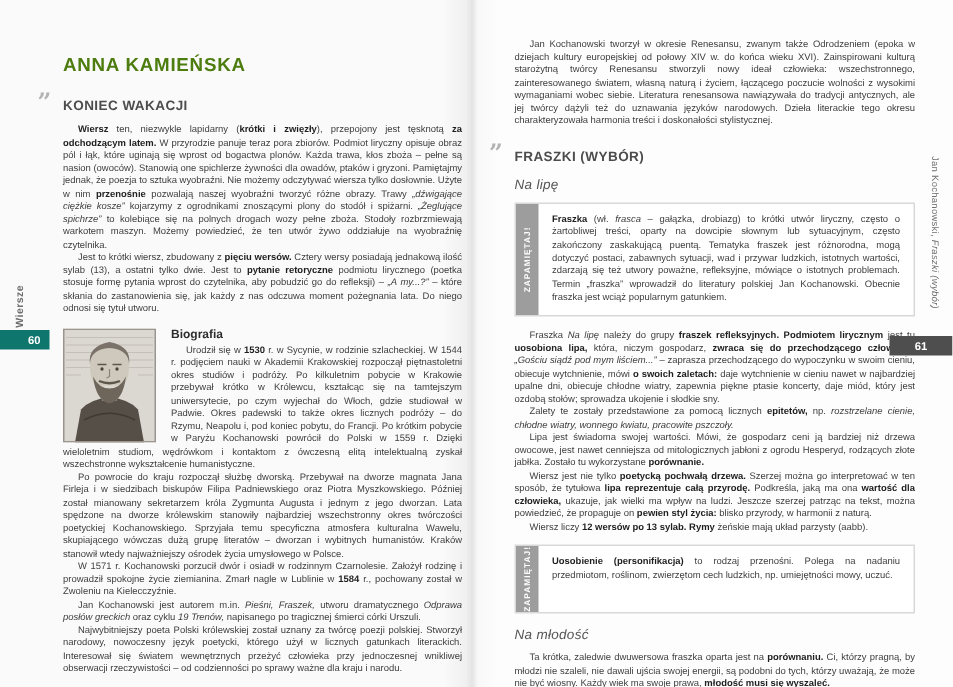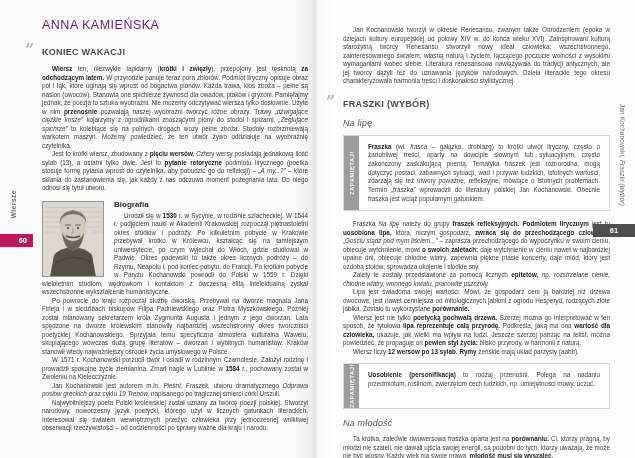--- a/index.html
+++ b/index.html
@@ -6,42 +6,42 @@
   body{width:635px;height:458px;background:#fcfcfc;font-family:"Liberation Sans",sans-serif;}
   .spread{position:relative;width:635px;height:458px;overflow:hidden;background:#fcfcfc;}
   .page{position:absolute;top:0;height:458px;}
   .page-left{left:0;width:313px;background:#fafafa;}
   .page-right{left:313px;width:322px;background:#fdfdfd;}
   .gutter{position:absolute;left:295px;top:0;width:38px;height:458px;pointer-events:none;
     background:linear-gradient(to right,rgba(0,0,0,0) 0%,rgba(0,0,0,0.045) 42%,rgba(0,0,0,0.10) 52%,rgba(0,0,0,0.02) 62%,rgba(0,0,0,0) 100%);}
   .content-left{position:absolute;left:42px;top:18px;width:266px;}
   .content-right{position:absolute;left:30px;top:26px;width:267px;}
 
-  h1.author{font-size:12.5px;font-weight:normal;color:#701a75;letter-spacing:.5px;margin:0 0 0 0;}
+  h1.author{font-size:12.5px;font-weight:bold;color:#4d7c0f;letter-spacing:.5px;margin:18px 0 0 0;}
   .sec-head{position:relative;font-size:9px;font-weight:bold;color:#4c4c4c;letter-spacing:.3px;margin:15px 0 8px 0;}
   .qicon{position:absolute;left:-17px;top:-5px;font-size:16px;line-height:16px;color:#b3b3b3;font-family:"DejaVu Serif",serif;}
   .subtitle{font-size:9px;font-style:italic;color:#555;margin:9px 0 7px 0;letter-spacing:.2px;}
 
   p.body{font-size:6.3px;line-height:8.5px;color:#3d3d3d;text-align:justify;text-indent:10px;margin:0;hyphens:auto;}
   .b{font-weight:bold;color:#1e1e1e;}
   .i{font-style:italic;}
 
   .bio{margin-top:7px;}
   .bio-title{font-size:8px;font-weight:bold;color:#2d2d2d;margin:0 0 3px 0;}
   .portrait{float:left;width:62px;height:76px;margin:1px 10px 3px 0;}
 
   .membox{display:flex;border:1px solid #d8d8d8;background:#ffffff;margin:7px 0 9px 0;}
   .membox-tab{flex:0 0 15px;background:#9d9d9d;display:flex;align-items:center;justify-content:center;}
   .membox-tab span{writing-mode:vertical-rl;transform:rotate(180deg);color:#fff;font-size:5.5px;font-weight:bold;letter-spacing:.7px;}
   .membox-body{padding:7px 9px;}
   .membox-body p{font-size:6.3px;line-height:8.7px;color:#3d3d3d;text-align:justify;margin:0;}
 
   .side-label-left{position:absolute;left:10px;top:190px;writing-mode:vertical-rl;transform:rotate(180deg);
     font-size:7px;font-weight:bold;color:#6e6e6e;letter-spacing:.3px;}
-  .pagenum-left{position:absolute;left:0;top:234px;width:33px;height:13px;background:#be185d;color:#fff;
+  .pagenum-left{position:absolute;left:0;top:220px;width:33px;height:13px;background:#0f766e;color:#fff;
     font-size:7.5px;font-weight:bold;display:flex;align-items:center;justify-content:flex-end;padding-right:6px;box-sizing:border-box;}
   .side-label-right{position:absolute;right:9px;top:104px;writing-mode:vertical-rl;font-size:6.3px;color:#6e6e6e;letter-spacing:.2px;}
   .pagenum-right{position:absolute;right:0;top:224px;width:42px;height:13px;background:#4e4e4e;color:#fff;
     font-size:7.5px;font-weight:bold;display:flex;align-items:center;justify-content:center;}
 </style>
 </head>
 <body>
 
 <div class="spread">
 

